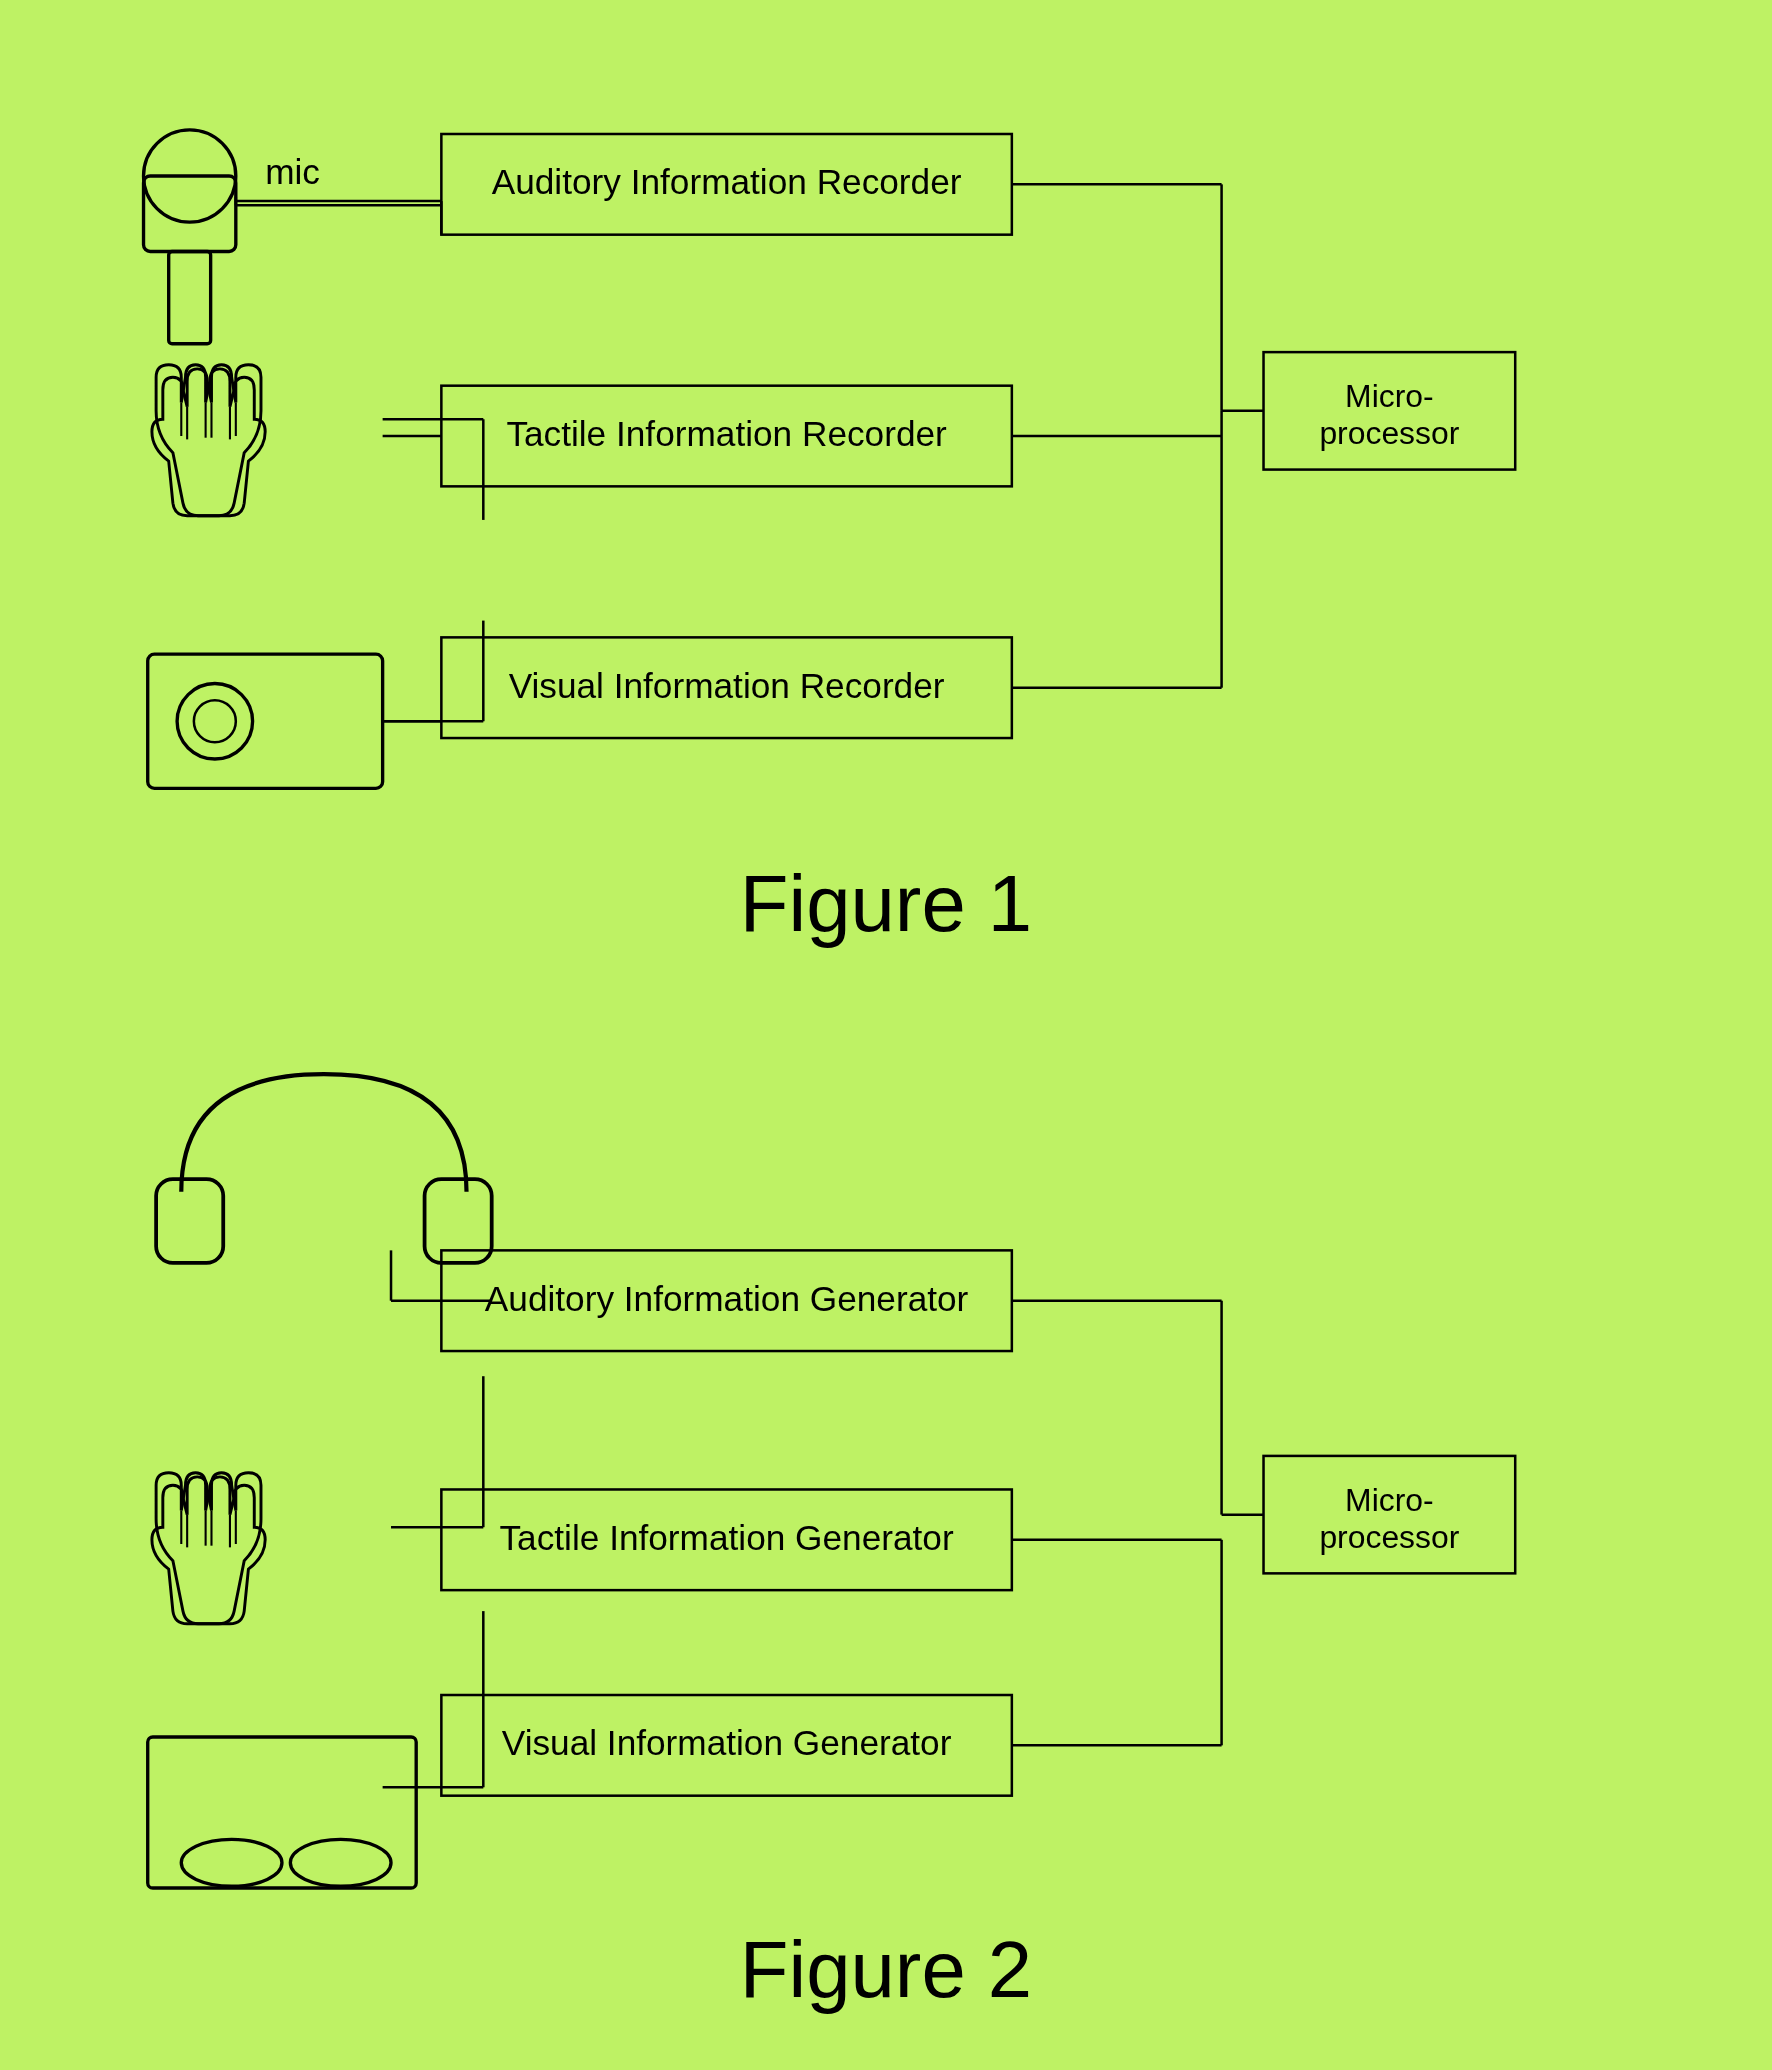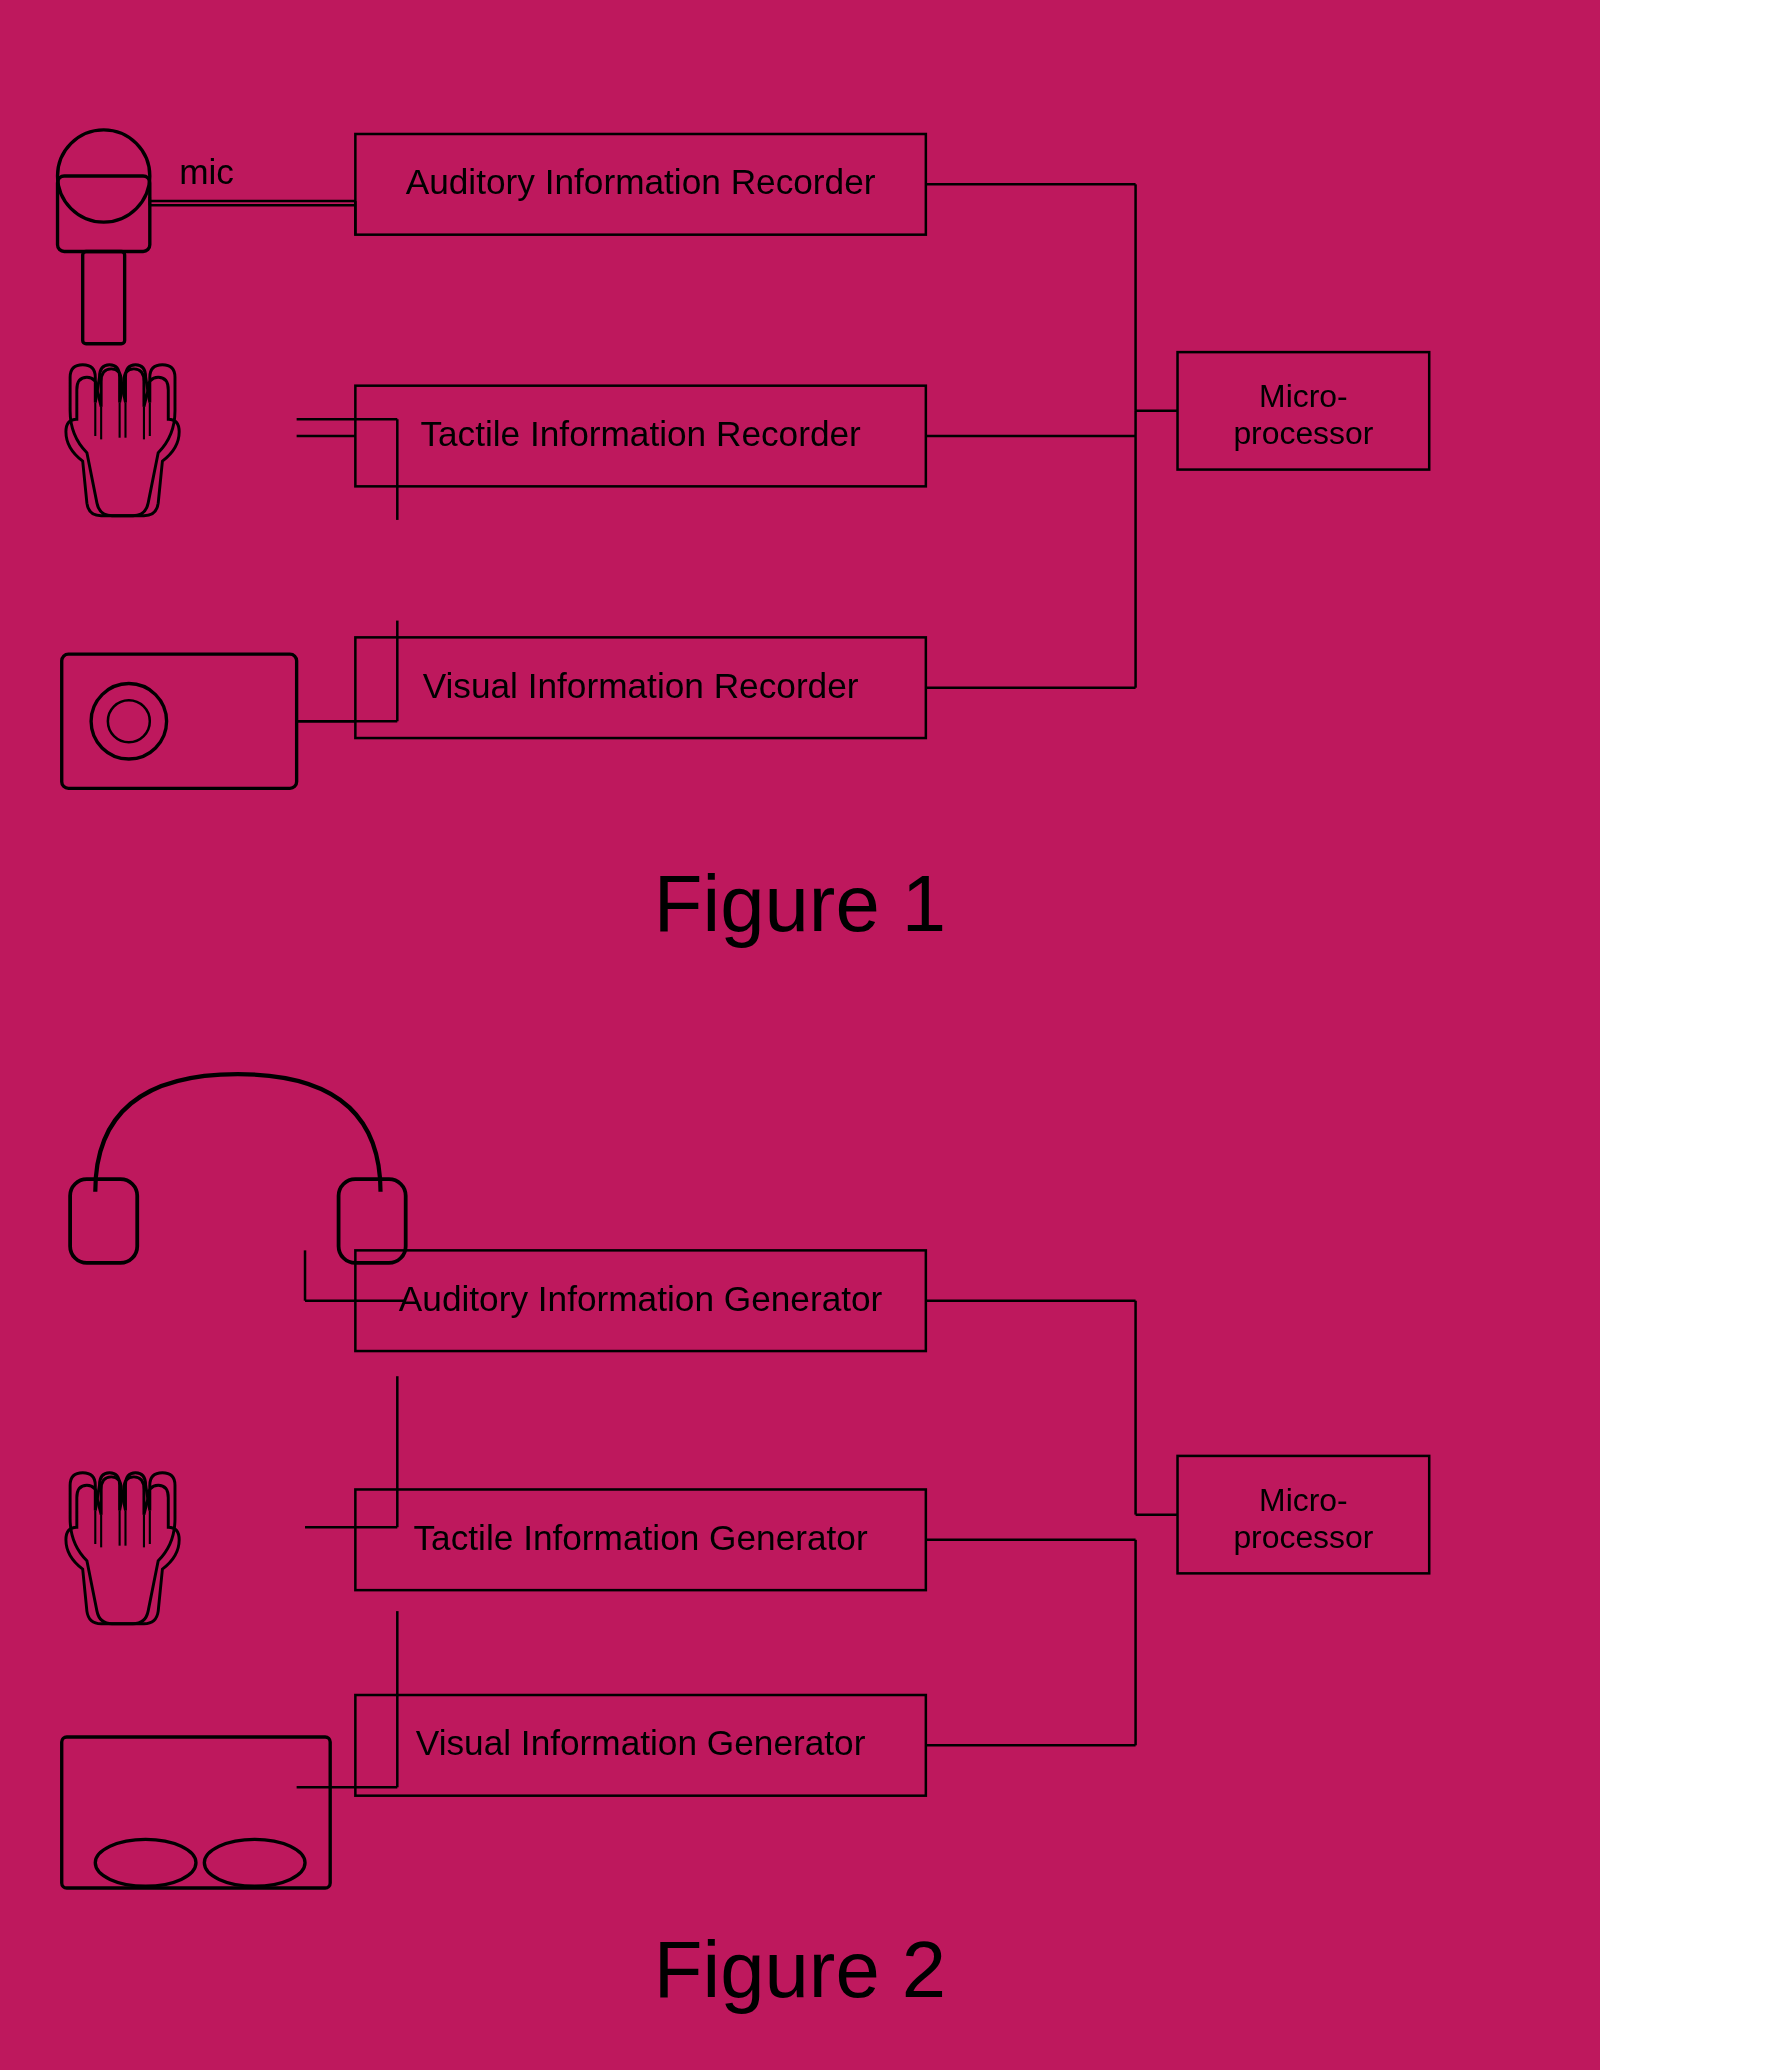--- a/index.html
+++ b/index.html
@@ -6,23 +6,23 @@
     body {
       background: #ffffff;
       font-family: Arial, sans-serif;
       width: 1772px;
       min-height: 2070px;
       position: relative;
       overflow: hidden;
     }
 
     .page-container {
-      width: 1600px;
+      width: 1772px;
       min-height: 2070px;
-      background: #be185d;
+      background: #bef264;
       position: relative;
       display: flex;
       flex-direction: column;
       align-items: center;
     }
 
     
     .figure1-container {
       position: relative;
       width: 1594px;

